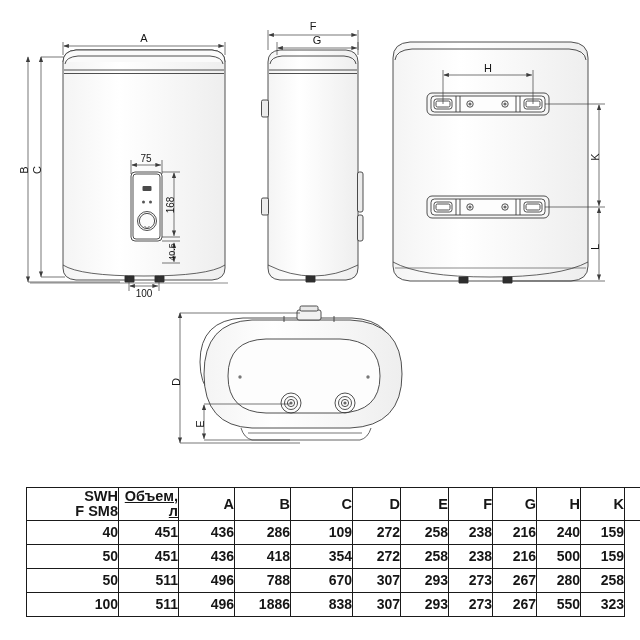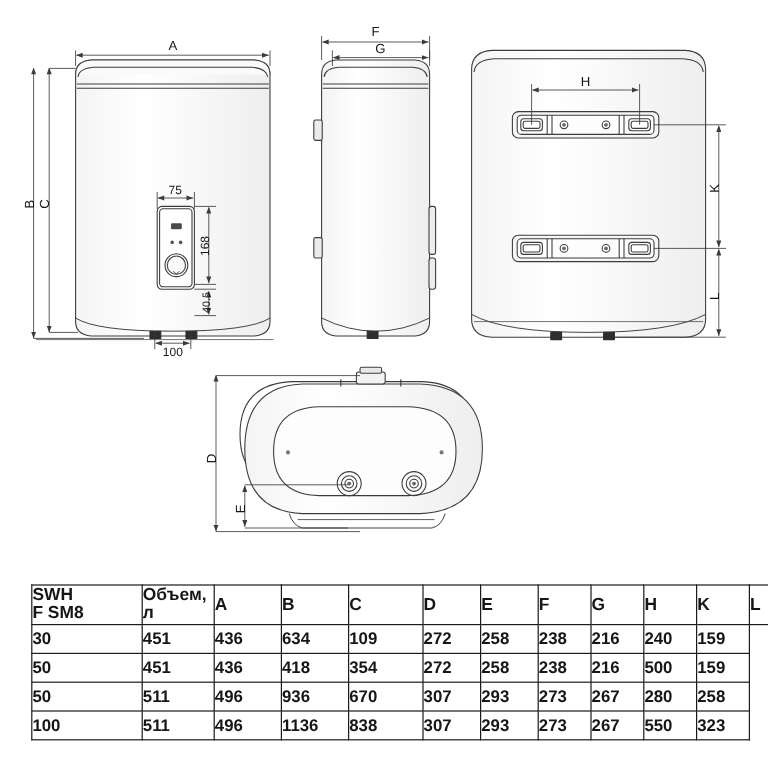--- a/index.html
+++ b/index.html
@@ -13,32 +13,32 @@
 
   
   #spec-table{
     position:absolute;left:26px;top:487px;width:588px;height:126px;
     border-collapse:collapse;
     table-layout:fixed;
     background:#fff;
   }
   #spec-table td,#spec-table th{
     border:1.6px solid #1a1a1a;
-    text-align:left;
+    text-align:right;
     vertical-align:middle;
     font-weight:bold;
     font-size:14px;
     line-height:1.02;
     padding:0;
     color:#161616;
   }
   #spec-table thead th{height:32px;font-size:14.5px;}
   #spec-table tbody td{height:23px;}
   .model-cell{font-size:14px;line-height:1.35;}
-  .vol-head{font-size:13.5px;line-height:1.08;}
+  .vol-head{font-size:13.5px;line-height:1.08;text-decoration:underline;}
   .grp-top td{border-top-width:1.6px;}
 </style>
 </head>
 <body>
 
 <div id="sheet">
 
   <svg class="draw" viewBox="0 0 640 640">
     <defs>
       <marker id="ar" markerWidth="9" markerHeight="9" refX="8" refY="3" orient="auto" markerUnits="strokeWidth">
@@ -313,24 +313,24 @@
         <th>E</th>
         <th>F</th>
         <th>G</th>
         <th>H</th>
         <th>K</th>
         <th>L</th>
       </tr>
     </thead>
     <tbody>
       <tr class="grp-top">
-        <td>30</td>
+        <td>40</td>
         <td>451</td>
         <td>436</td>
-        <td>634</td>
+        <td>286</td>
         <td>109</td>
         <td>272</td>
         <td>258</td>
         <td>238</td>
         <td>216</td>
         <td>240</td>
         <td>159</td>
       </tr>
       <tr>
         <td>50</td>
@@ -342,34 +342,34 @@
         <td>258</td>
         <td>238</td>
         <td>216</td>
         <td>500</td>
         <td>159</td>
       </tr>
       <tr>
         <td>50</td>
         <td>511</td>
         <td>496</td>
-        <td>936</td>
+        <td>788</td>
         <td>670</td>
         <td>307</td>
         <td>293</td>
         <td>273</td>
         <td>267</td>
         <td>280</td>
         <td>258</td>
       </tr>
       <tr>
         <td>100</td>
         <td>511</td>
         <td>496</td>
-        <td>1136</td>
+        <td>1886</td>
         <td>838</td>
         <td>307</td>
         <td>293</td>
         <td>273</td>
         <td>267</td>
         <td>550</td>
         <td>323</td>
       </tr>
     </tbody>
   </table>

